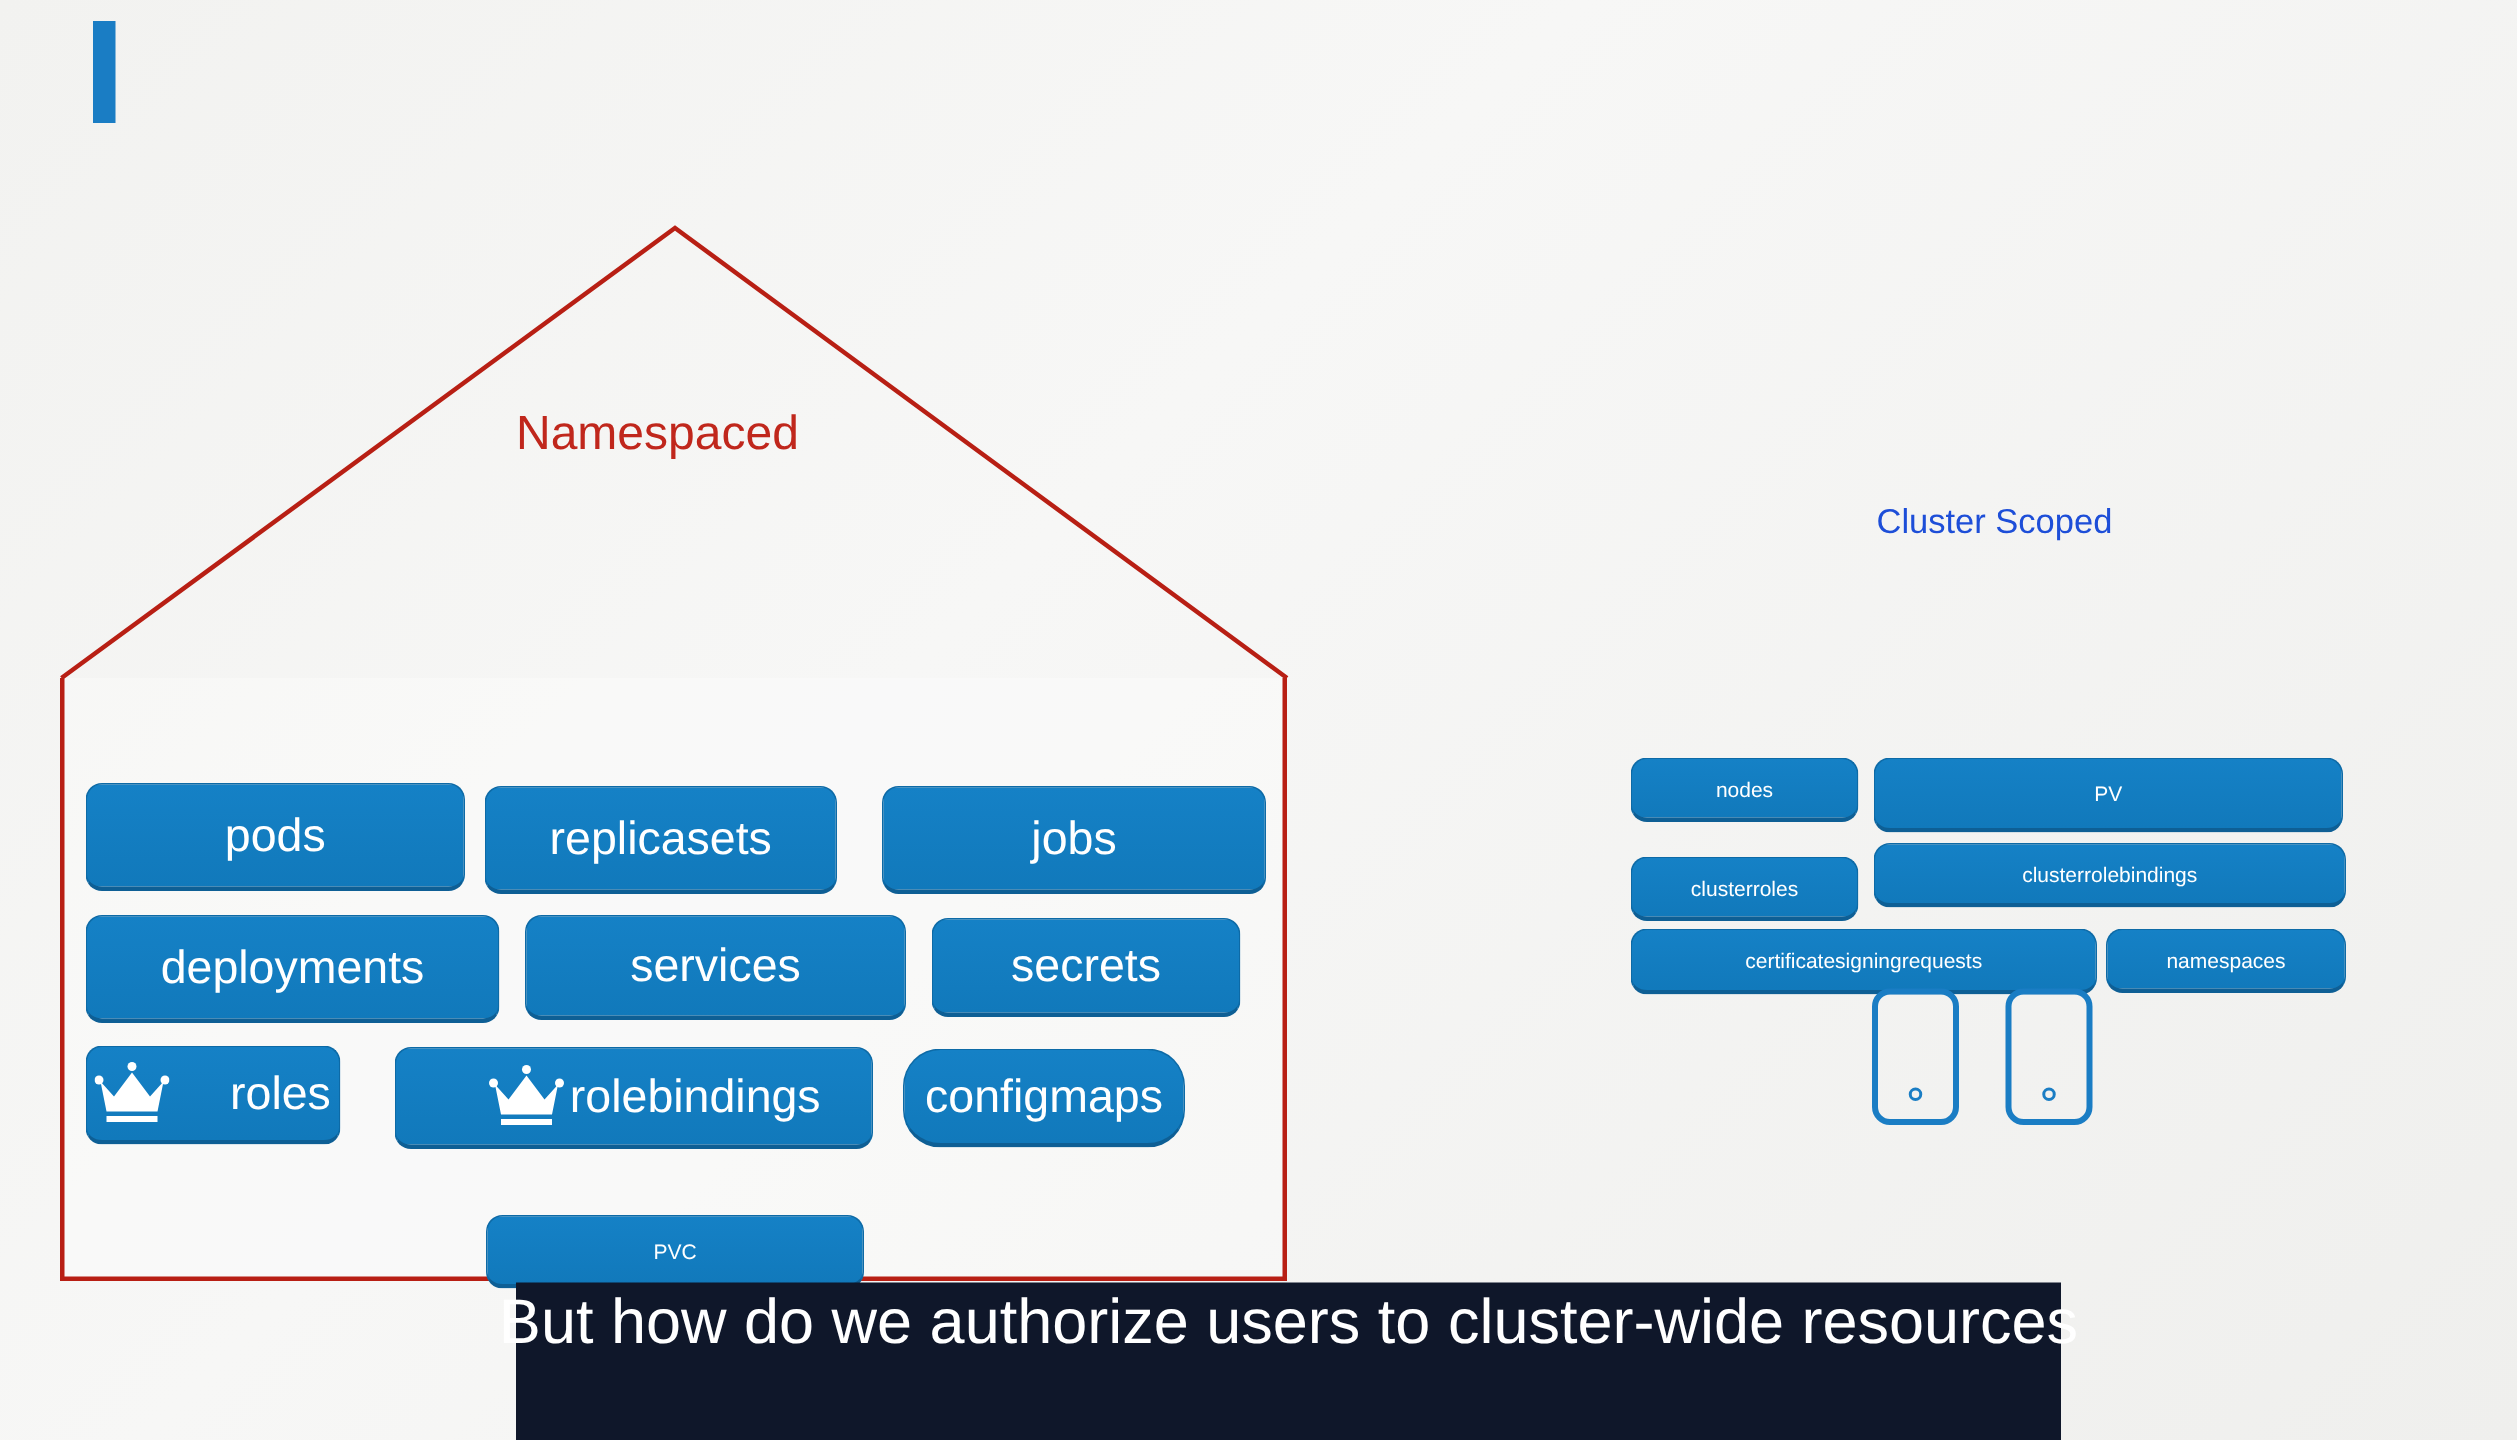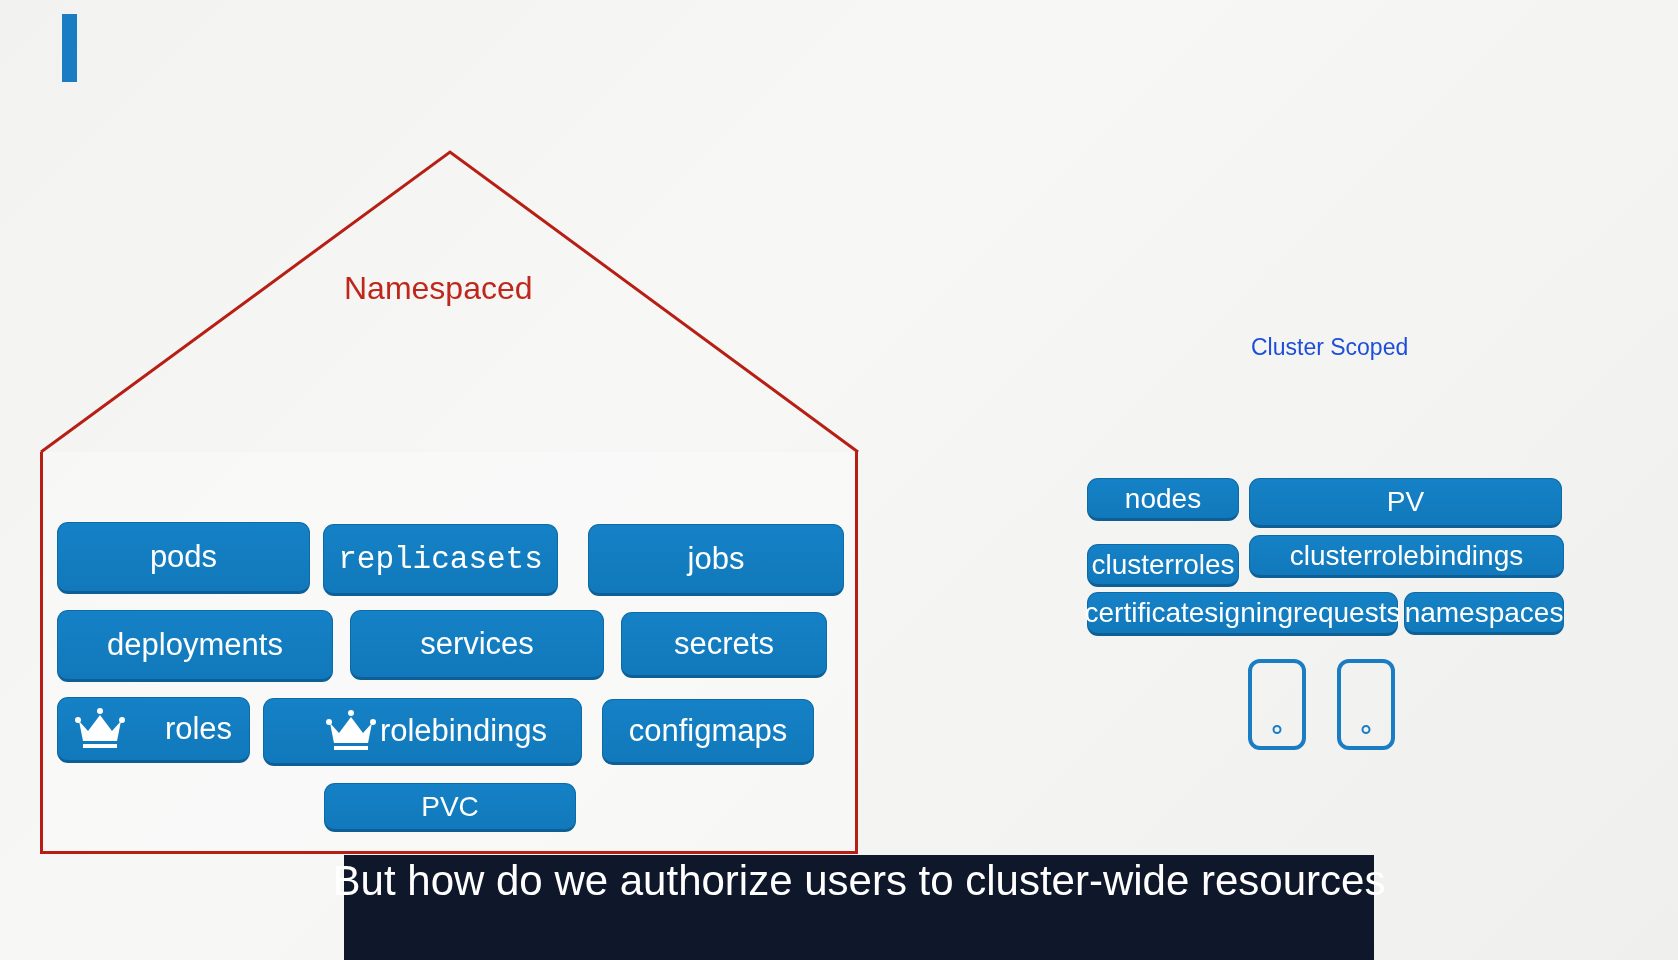--- a/index.html
+++ b/index.html
@@ -82,21 +82,21 @@
     border-bottom: 3px solid #0e5f95;
     border-radius: 11px;
     color: #ffffff;
     display: flex;
     align-items: center;
     justify-content: center;
     box-sizing: border-box;
     white-space: nowrap;
   }
   .chip.big { font-size: 31px; }
-  .chip.small { font-size: 28px; }
+  .chip.small { font-size: 14px; margin-top: 27px; }
 
   .chip .crown-icon {
     flex: 0 0 auto;
     margin-right: 4px;
     display: block;
   }
 
   
   .outline-box {
     position: absolute;
@@ -149,56 +149,56 @@
 </svg>
 <div id="house-body"></div>
 
 <div id="namespaced-label">Namespaced</div>
 <div id="cluster-scoped-label">Cluster Scoped</div>
 
 <div id="namespaced-chips">
     <div class="chip big" style="left: 57px; top: 522px; width: 253px; height: 72px;">
       <span>pods</span>
     </div>
-    <div class="chip big" style="left: 323px; top: 524px; width: 235px; height: 72px; font-family: Liberation Mono, monospace;">
+    <div class="chip big" style="left: 323px; top: 524px; width: 235px; height: 72px;">
       <span>replicasets</span>
     </div>
     <div class="chip big" style="left: 588px; top: 524px; width: 256px; height: 72px;">
       <span>jobs</span>
     </div>
     <div class="chip big" style="left: 57px; top: 610px; width: 276px; height: 72px;">
       <span>deployments</span>
     </div>
     <div class="chip big" style="left: 350px; top: 610px; width: 254px; height: 70px;">
       <span>services</span>
     </div>
     <div class="chip big" style="left: 621px; top: 612px; width: 206px; height: 66px;">
       <span>secrets</span>
     </div>
-    <div class="chip big" style="left: 57px; top: 697px; width: 193px; height: 66px; gap: 36px;">
+    <div class="chip big" style="left: 57px; top: 697px; width: 170px; height: 66px; gap: 36px;">
       <svg class="crown-icon" width="50" height="44" viewBox="0 0 50 44">
         <path d="M4 14 L13 24 L25 8 L37 24 L46 14 L42 34 L8 34 Z" fill="#ffffff"></path>
         <rect x="8" y="37" width="34" height="4" fill="#ffffff"></rect>
         <circle cx="25" cy="4" r="3" fill="#ffffff"></circle>
         <circle cx="3" cy="13" r="3" fill="#ffffff"></circle>
         <circle cx="47" cy="13" r="3" fill="#ffffff"></circle>
       </svg>
       <span>roles</span>
     </div>
     <div class="chip big" style="left: 263px; top: 698px; width: 319px; height: 68px; padding-left: 28px;">
       <svg class="crown-icon" width="50" height="44" viewBox="0 0 50 44">
         <path d="M4 14 L13 24 L25 8 L37 24 L46 14 L42 34 L8 34 Z" fill="#ffffff"></path>
         <rect x="8" y="37" width="34" height="4" fill="#ffffff"></rect>
         <circle cx="25" cy="4" r="3" fill="#ffffff"></circle>
         <circle cx="3" cy="13" r="3" fill="#ffffff"></circle>
         <circle cx="47" cy="13" r="3" fill="#ffffff"></circle>
       </svg>
       <span>rolebindings</span>
     </div>
-    <div class="chip big" style="left: 602px; top: 699px; width: 212px; height: 66px;">
+    <div class="chip big" style="left: 602px; top: 699px; width: 188px; height: 66px; border-radius: 25px;">
       <span>configmaps</span>
     </div>
     <div class="chip small" style="left: 324px; top: 783px; width: 252px; height: 49px;">
       <span>PVC</span>
     </div>
   </div>
 <div id="cluster-chips">
     <div class="chip small" style="left: 1087px; top: 478px; width: 152px; height: 43px;">
       <span>nodes</span>
     </div>

